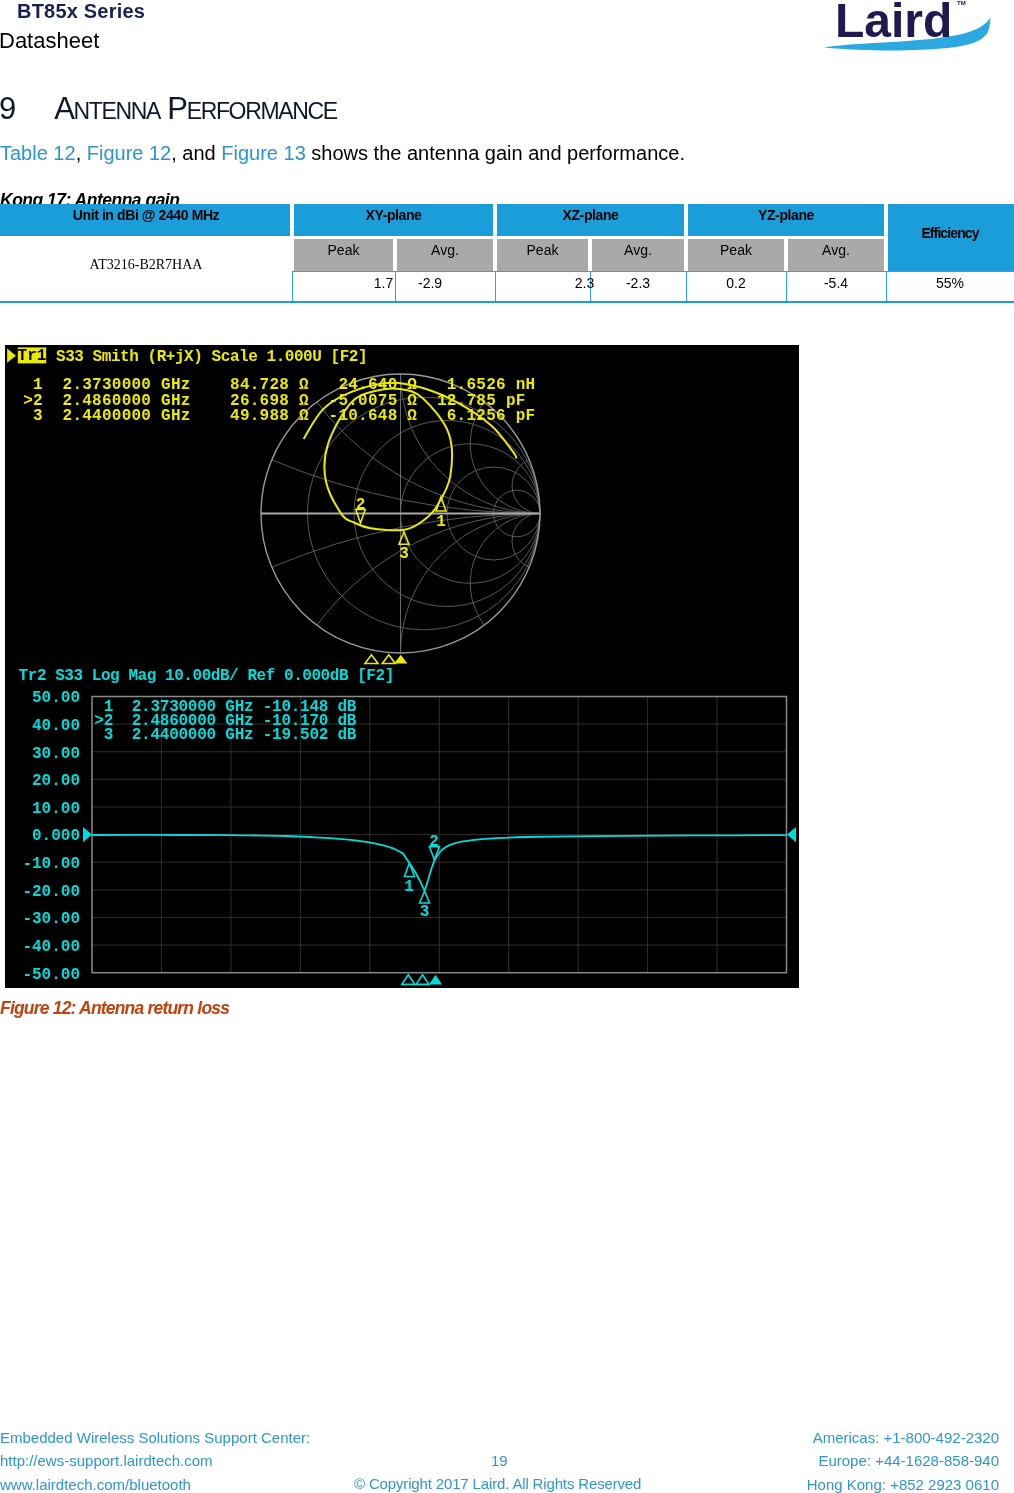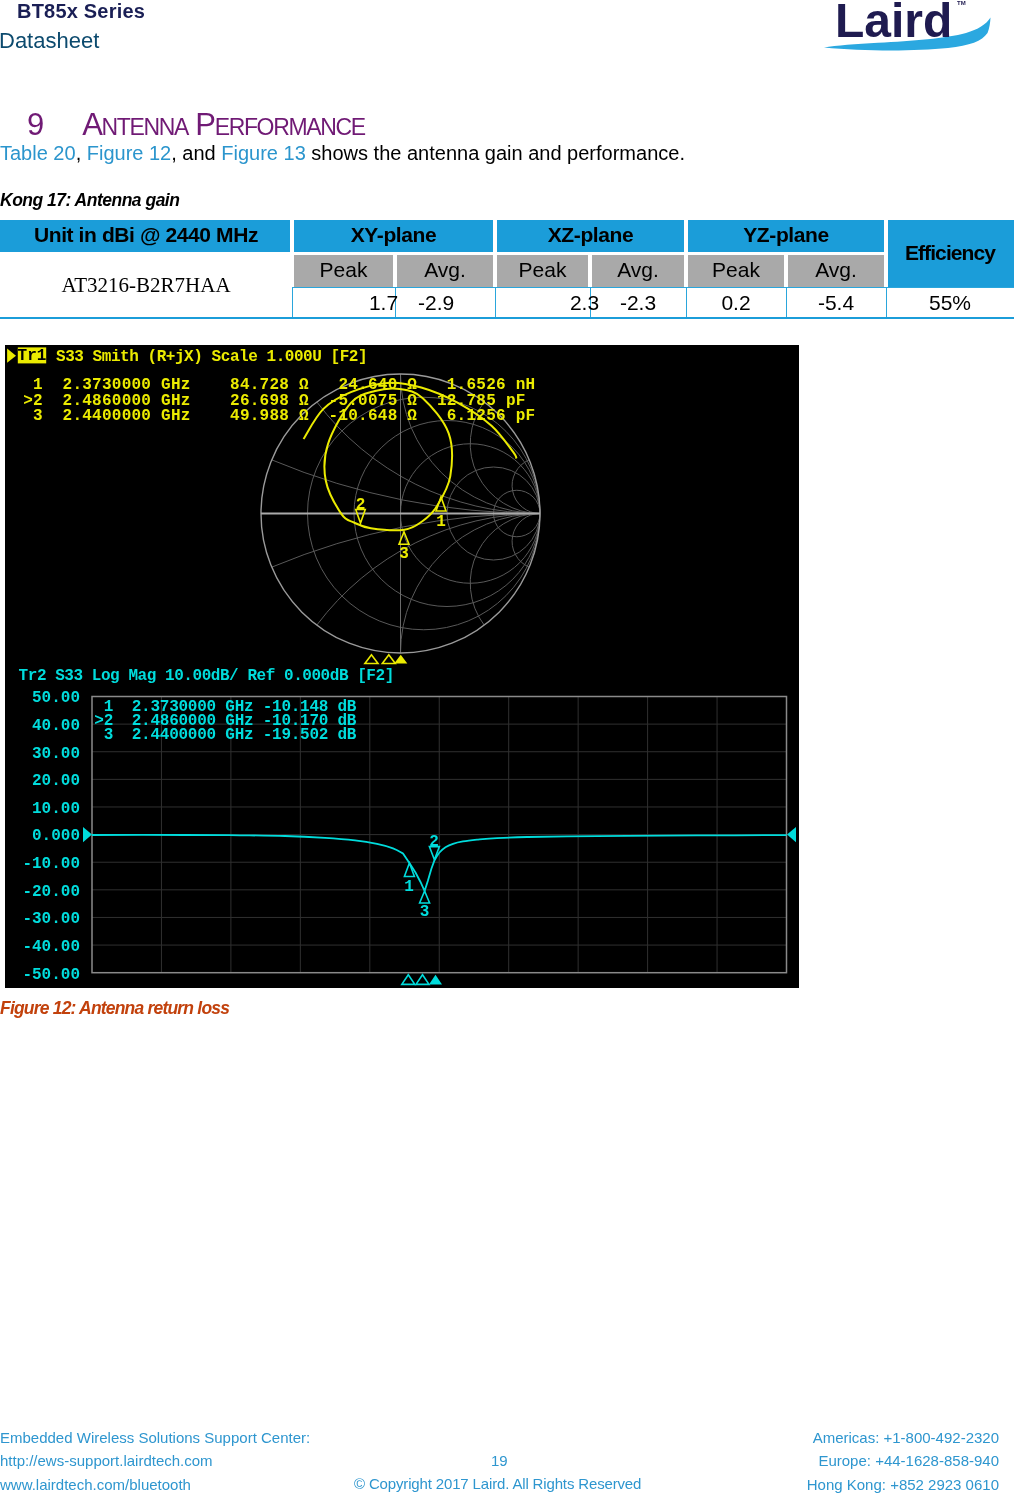--- a/index.html
+++ b/index.html
@@ -6,37 +6,37 @@
   #page { position:relative; width:1014px; height:1493px; background:#ffffff;
           font-family:"Liberation Sans", sans-serif; overflow:hidden; }
   .abs { position:absolute; white-space:nowrap; }
   .blue { color:#2b95cd; }
 </style>
 </head>
 <body>
 <div id="page">
 
   <div class="abs" style="left:0px; top:1px; font-size:20px; font-weight:bold; letter-spacing:0.2px; color:#1a1f55; line-height:20px;padding-left:17px;">BT85x Series</div>
-  <div class="abs" style="left:-1px; top:29px; font-size:22px; color:#0c4a6e; line-height:24px;">Datasheet</div>
+  <div class="abs" style="left:-1px; top:29px; font-size:22px; color:#000000; line-height:24px;">Datasheet</div>
 
   <svg class="abs" style="left:818px; top:0px;" width="196" height="58" viewBox="0 0 196 58">
     <path d="M 6 47.5 C 45 51.2 95 51.5 130 48 C 152 45.7 164 41 169.5 33 C 171.5 28 172.3 22.5 172.5 17.5 C 168 24.5 160 29.5 148 33 C 128 38.5 95 41 60 42.8 C 38 44 18 45.5 6 47.5 Z" fill="#2ba8e0"></path>
     <text x="17" y="36.5" font-family="Liberation Sans, sans-serif" font-size="48" font-weight="bold" letter-spacing="0px" fill="#1f1b50">Laird</text>
     <text x="139" y="5" font-family="Liberation Sans, sans-serif" font-size="6" font-weight="bold" fill="#1f1b50">TM</text>
   </svg>
 
-  <div class="abs" style="left:-1px; top:108px; color:#701a75; line-height:34px;padding-left:28px;">
+  <div class="abs" style="left:-1px; top:92px; color:#0f172a; line-height:34px;">
     <span style="font-size:31px;">9</span><span style="display:inline-block; width:38px;"></span><span style="font-size:31px; letter-spacing:-1.35px;">A<span style="font-size:23px;">NTENNA</span> P<span style="font-size:23px;">ERFORMANCE</span></span>
   </div>
 
-  <div class="abs" style="left:0px; top:141px; font-size:20px; color:#000; line-height:25px;"><span class="blue">Table 20</span>, <span class="blue">Figure 12</span>, and <span class="blue">Figure 13</span> shows the antenna gain and performance.</div>
+  <div class="abs" style="left:0px; top:141px; font-size:20px; color:#000; line-height:25px;"><span class="blue">Table 12</span>, <span class="blue">Figure 12</span>, and <span class="blue">Figure 13</span> shows the antenna gain and performance.</div>
 
   <div class="abs" style="left:0px; top:191px; font-size:17.5px; font-weight:bold; font-style:italic; letter-spacing:-0.5px; color:#000; line-height:19px;">Kong 17: Antenna gain</div>
 
-  <div class="abs" style="left:0px; top:220px; width:1014px; height:124px; font-size:21px; color:#000;">
+  <div class="abs" style="left:0px; top:204px; width:1014px; height:124px; font-size:14px; color:#000;">
 
     <div class="abs" style="left:0; top:0; width:1014px; height:31.5px; background:#1b9dd9;"></div>
     <div class="abs" style="left:886px; top:31.5px; width:128px; height:35px; background:#1b9dd9;"></div>
     <div class="abs" style="left:292px; top:34.5px; width:594px; height:32px; background:#a9a9a9;"></div>
 
     <div class="abs" style="left:290px; top:0; width:4px; height:66.5px; background:#fff;"></div>
     <div class="abs" style="left:493px; top:0; width:4px; height:66.5px; background:#fff;"></div>
     <div class="abs" style="left:684px; top:0; width:4px; height:66.5px; background:#fff;"></div>
     <div class="abs" style="left:884px; top:0; width:4px; height:66.5px; background:#fff;"></div>
     <div class="abs" style="left:393px; top:31.5px; width:4px; height:35px; background:#fff;"></div>

